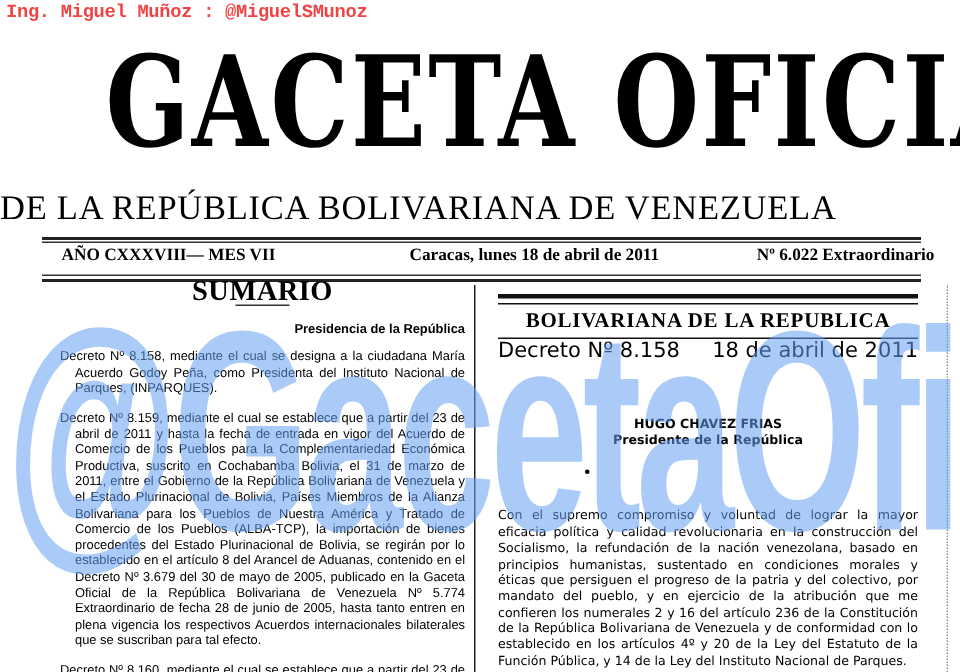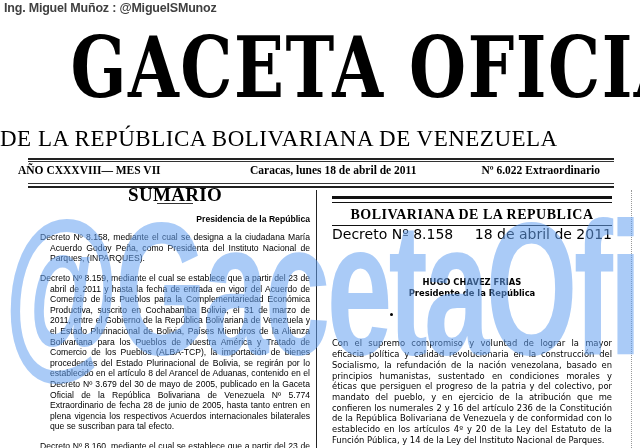--- a/index.html
+++ b/index.html
@@ -2,39 +2,39 @@
 <html><head>
 <meta charset="utf-8">
 <style>
   html, body { margin:0; padding:0; }
   body {
     width:640px; height:448px; overflow:hidden; background:#ffffff;
     position:relative; color:#000;
   }
   .credit {
     position:absolute; left:4px; top:1px;
-    font-family:Liberation Sans, sans-serif; font-weight:bold;
-    font-size:12.5px; letter-spacing:-0.2px; color:#404040;text-align:right;
+    font-family:Liberation Mono, monospace; font-weight:bold;
+    font-size:12.5px; letter-spacing:-0.2px; color:#ef4444;text-align:right;
   }
   .masthead {
     position:absolute; left:0; top:22px; width:640px; text-align:center;
     font-family:"DejaVu Serif", serif; font-weight:900;
     font-size:84px; line-height:92px; letter-spacing:2px;
     transform:scaleX(0.78); transform-origin:center top;
   }
   .masthead span { display:block; white-space:nowrap; }
   .subtitle {
     position:absolute; left:0; top:126px; width:506px; text-align:center;
     font-family:"Liberation Serif", serif; font-size:23px; letter-spacing:0.5px;
     white-space:nowrap;
   }
   .rule { position:absolute; left:28px; width:586px; border-top:2px solid #222; }
   .rule.thin { border-top:1px solid #333; }
   .issue-row {
-    position:absolute; left:16px; top:164px; width:586px; height:16px;
+    position:absolute; left:39px; top:164px; width:586px; height:16px;
     font-family:"Liberation Serif", serif; font-weight:bold; font-size:11.5px;
   }
   .issue-row .left  { position:absolute; left:2px; top:0; }
   .issue-row .mid   { position:absolute; left:234px; top:0; }
   .issue-row .right { position:absolute; right:2px; top:0; }
   .col-divider { position:absolute; left:316px; top:190px; height:258px; border-left:1.5px solid #222; }
   .right-border { position:absolute; left:631px; top:190px; height:258px; border-left:1px dotted #999; }
 
   .left-col {
     position:absolute; left:40px; top:190px; width:270px;

